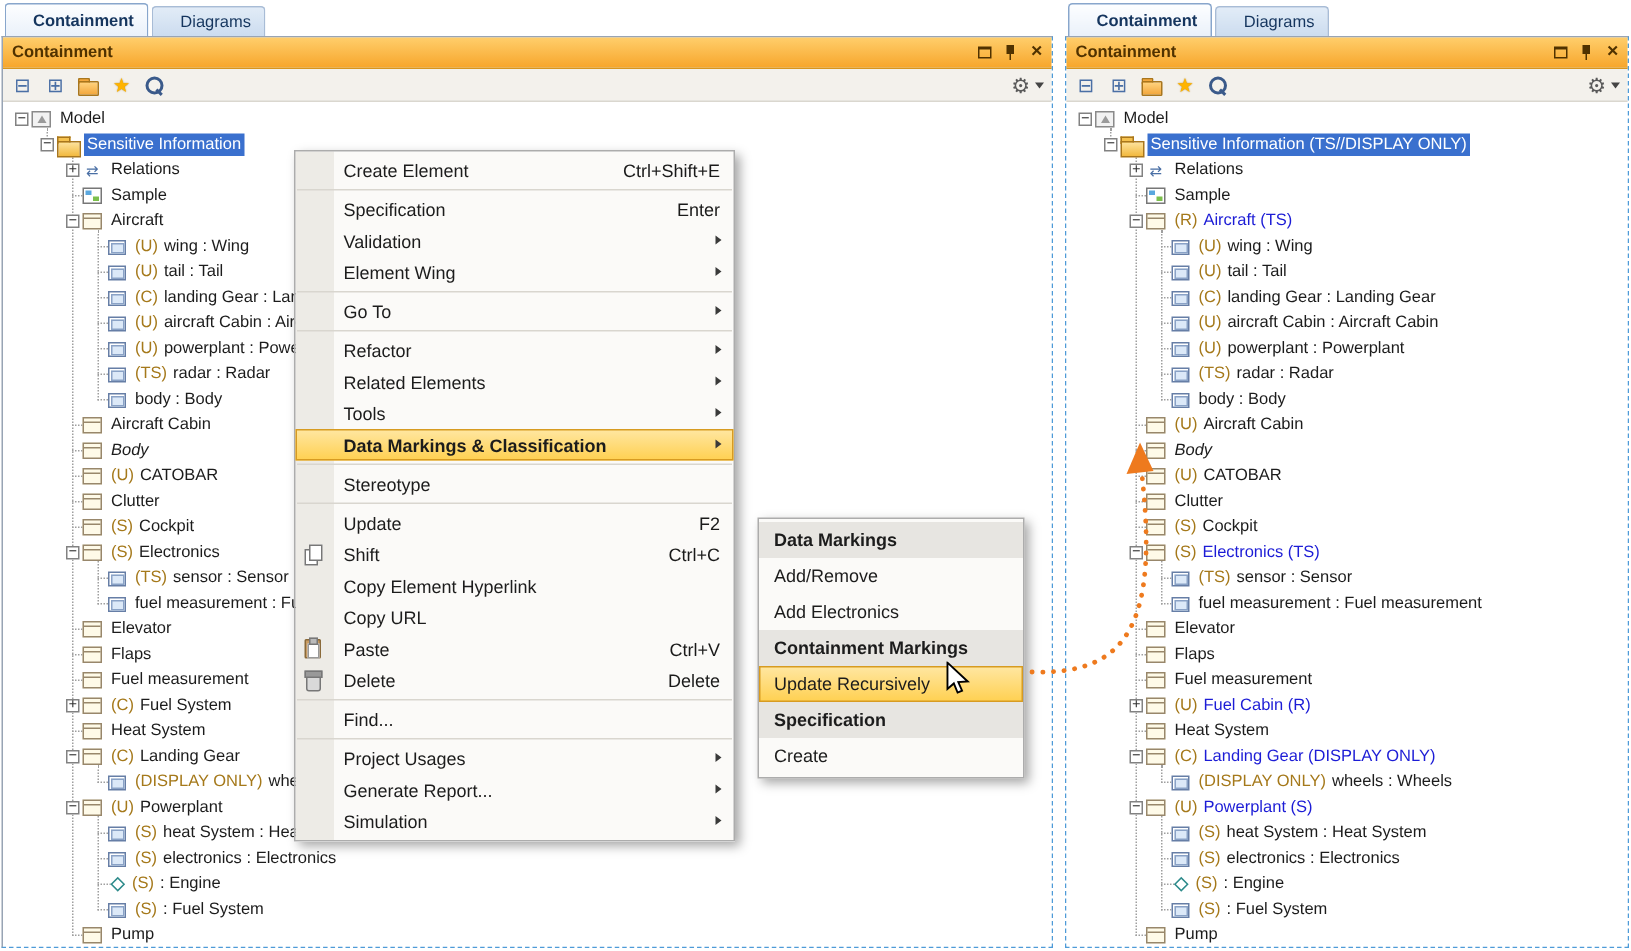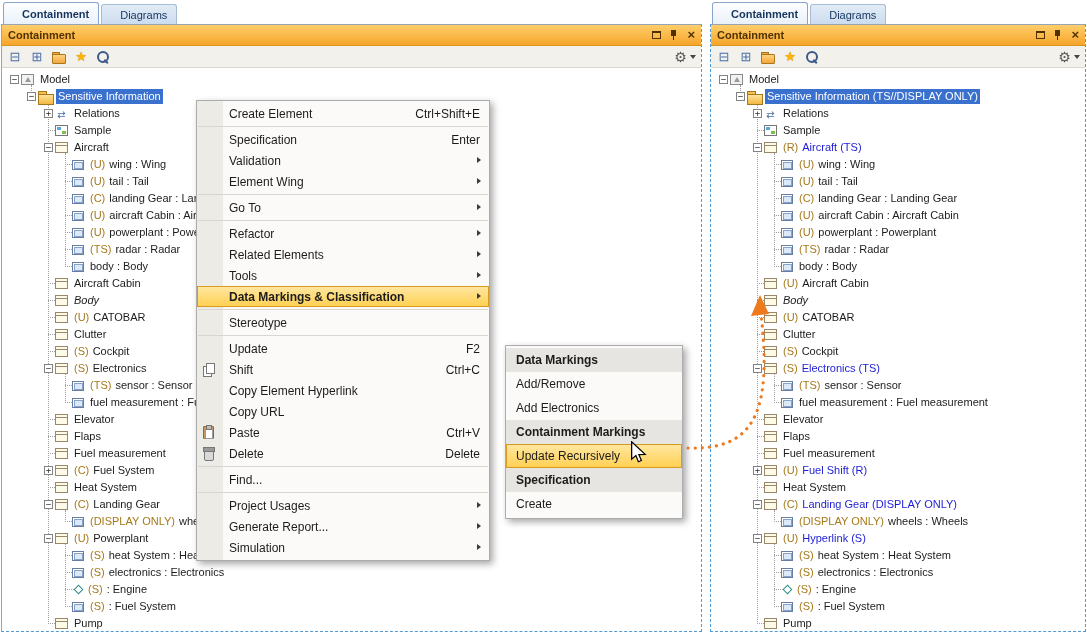--- a/index.html
+++ b/index.html
@@ -646,21 +646,21 @@
               <span class="lbl">Fuel measurement</span>
             </span>
           </div>
           <div class="trow" style="padding-left: 40px; --stub: 46px;">
             <span class="tslot">
               <span class="tbox">+</span>
             </span>
             <span class="ticon block-icon"></span>
             <span class="tlabel blue">
               <span class="prefix">(U)</span>
-              <span class="lbl">Fuel Shift (R)</span>
+              <span class="lbl">Fuel Cabin (R)</span>
             </span>
           </div>
           <div class="trow leaf" style="padding-left: 40px; --stub: 46px;">
             <span class="tslot"></span>
             <span class="ticon block-icon"></span>
             <span class="tlabel">
               <span class="lbl">Heat System</span>
             </span>
           </div>
           <div class="trow" style="padding-left: 40px; --stub: 46px;">
@@ -681,21 +681,21 @@
               <span class="lbl">wheels : Wheels</span>
             </span>
           </div>
           <div class="trow" style="padding-left: 40px; --stub: 46px;">
             <span class="tslot">
               <span class="tbox">−</span>
             </span>
             <span class="ticon block-icon"></span>
             <span class="tlabel blue">
               <span class="prefix">(U)</span>
-              <span class="lbl">Hyperlink (S)</span>
+              <span class="lbl">Powerplant (S)</span>
             </span>
           </div>
           <div class="trow leaf" style="padding-left: 57px; --stub: 63px;">
             <span class="tslot"></span>
             <span class="ticon part-icon"></span>
             <span class="tlabel">
               <span class="prefix">(S)</span>
               <span class="lbl">heat System : Heat System</span>
             </span>
           </div>

